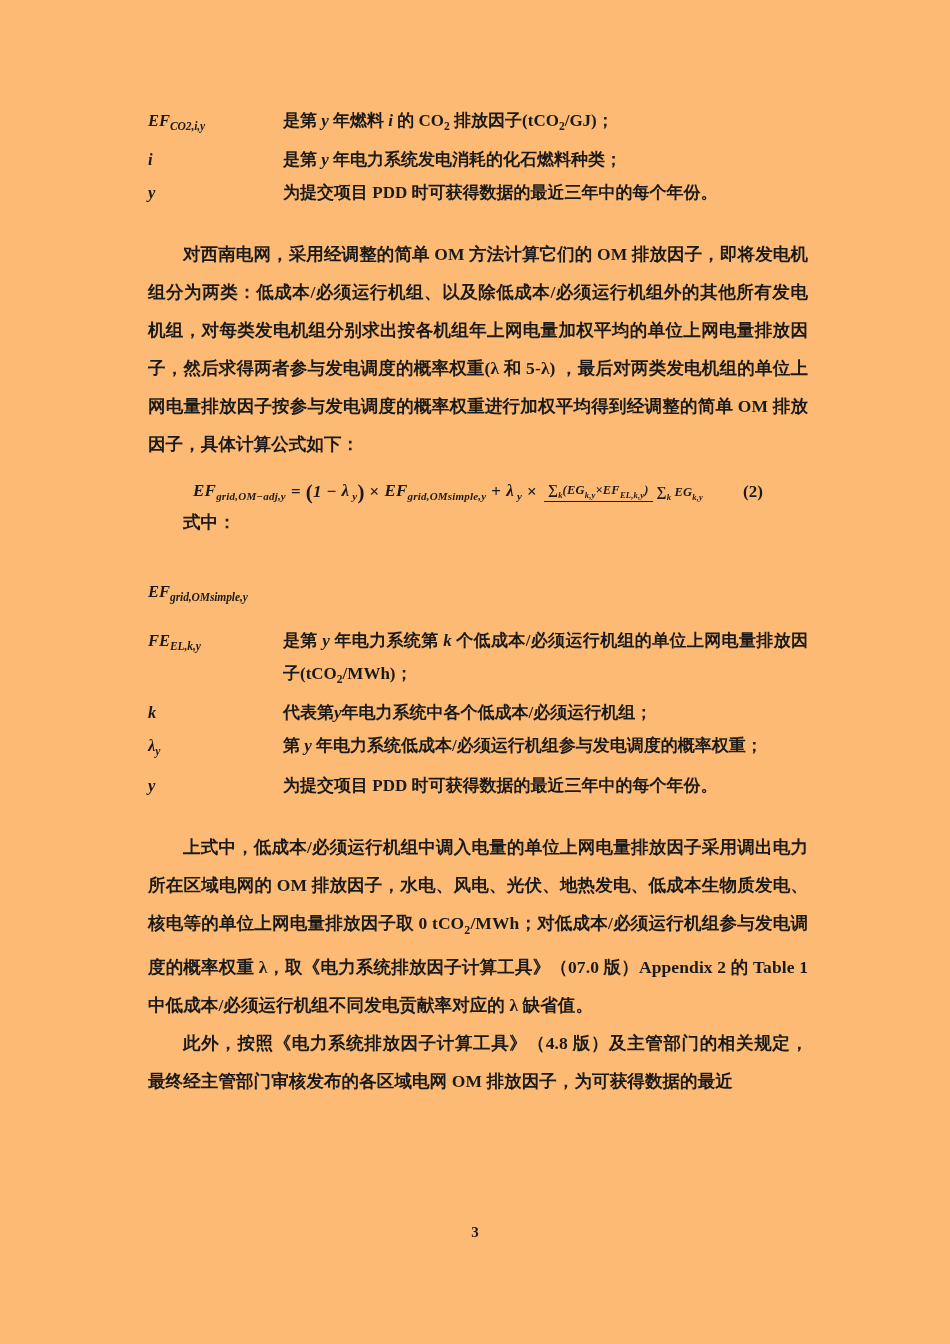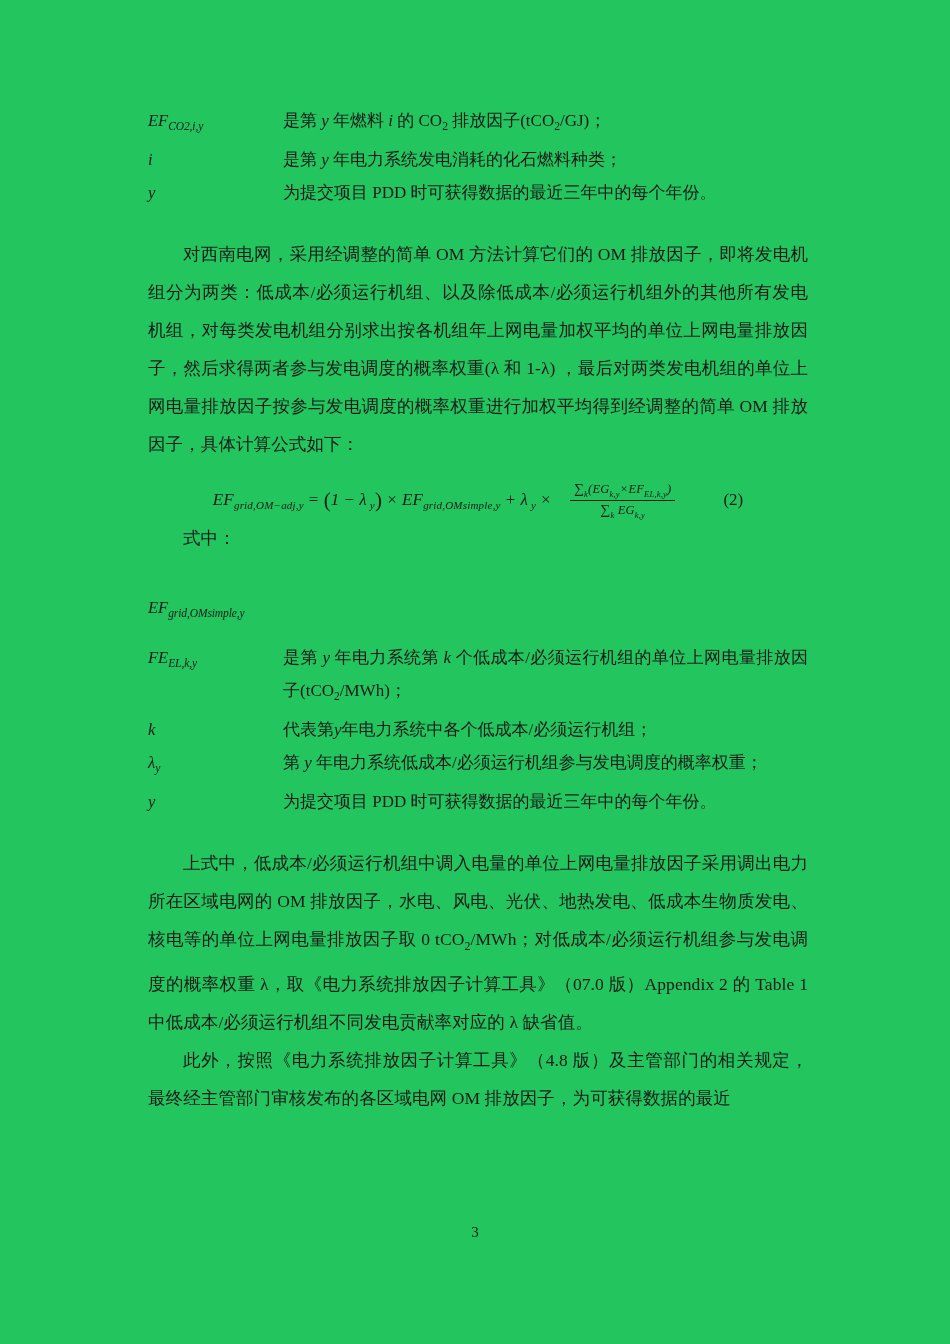--- a/index.html
+++ b/index.html
@@ -12,21 +12,22 @@
     height: 1344px;
     position: relative;
     font-family: "Liberation Serif", "DejaVu Serif", serif;
     color: #1a1a1a;
     overflow: hidden;
   }
 
   .page {
     position: absolute;
     inset: 0;
-    background: #22c55e;
+    background: #fdba74;
+    font-weight: bold;
   }
 
   .content {
     position: absolute;
     left: 148px;
     top: 0;
     width: 660px;
   }
 
   
@@ -102,24 +103,24 @@
     font-style: normal;
     padding: 0 5px;
   }
   .formula .paren {
     font-style: normal;
     font-size: 21px;
     line-height: 1;
   }
   .frac {
     display: inline-flex;
-    flex-direction: column;
+    flex-direction: row;
     align-items: center;
     vertical-align: middle;
-    margin: 0 14px;
+    margin: 0 2px;
     font-size: 12.5px;
   }
   .frac .num {
     padding: 0 4px 1px 4px;
     border-bottom: 1px solid #1a1a1a;
     white-space: nowrap;
   }
   .frac .den {
     padding: 1px 4px 0 4px;
     white-space: nowrap;
@@ -166,21 +167,21 @@
 
       <div class="defrow">
         <div class="defterm">y</div>
         <div class="defdesc">为提交项目 PDD 时可获得数据的最近三年中的每个年份。</div>
       </div>
 
     </div>
 
     <div class="vspace-md"></div>
 
-    <p class="para">对西南电网，采用经调整的简单 OM 方法计算它们的 OM 排放因子，即将发电机组分为两类：低成本/必须运行机组、以及除低成本/必须运行机组外的其他所有发电机组，对每类发电机组分别求出按各机组年上网电量加权平均的单位上网电量排放因子，然后求得两者参与发电调度的概率权重(λ 和 1-λ) ，最后对两类发电机组的单位上网电量排放因子按参与发电调度的概率权重进行加权平均得到经调整的简单 OM 排放因子，具体计算公式如下：</p>
+    <p class="para">对西南电网，采用经调整的简单 OM 方法计算它们的 OM 排放因子，即将发电机组分为两类：低成本/必须运行机组、以及除低成本/必须运行机组外的其他所有发电机组，对每类发电机组分别求出按各机组年上网电量加权平均的单位上网电量排放因子，然后求得两者参与发电调度的概率权重(λ 和 5-λ) ，最后对两类发电机组的单位上网电量排放因子按参与发电调度的概率权重进行加权平均得到经调整的简单 OM 排放因子，具体计算公式如下：</p>
 
     <div style="height:18px"></div>
 
     <div class="formula-row">
       <span class="formula">
         <span>EF<span class="sb">grid,OM−adj,y</span></span>
         <span class="op">=</span>
         <span class="paren">(</span>
         <span>1</span>
           <span class="op">−</span>

